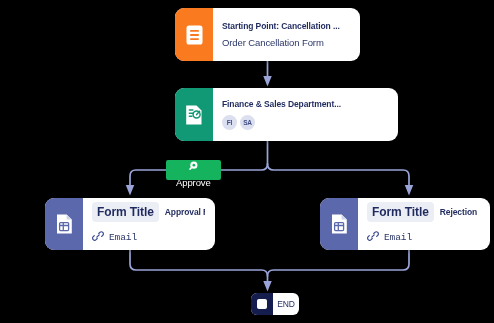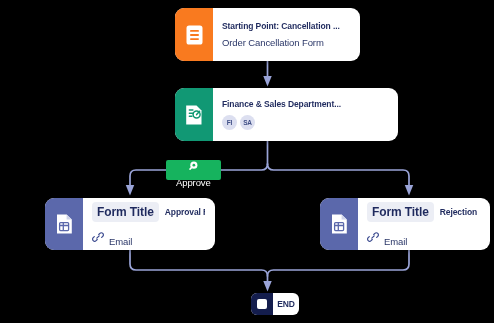--- a/index.html
+++ b/index.html
@@ -107,23 +107,24 @@
   .form-value {
     font-size: 8.5px;
     font-weight: bold;
     color: #1f2a5e;
     white-space: nowrap;
     overflow: hidden;
     letter-spacing: -0.1px;
   }
   .form-row-bottom {
     display: flex;
-    align-items: flex-end;
+    align-items: center;
     gap: 5px;
     margin-top: 7px;
+    font-family: Liberation Mono, monospace;
   }
   .email-label {
     font-size: 9.5px;
     color: #2b3768;
     letter-spacing: -0.1px;
   }
 
   
   .pill {
     position: absolute;
@@ -162,21 +163,21 @@
   }
   #end-node .end-square {
     width: 10px; height: 10px;
     background: #ffffff;
     border-radius: 2px;
   }
   #end-node .end-label {
     flex: 1 1 auto;
     display: flex; align-items: center; justify-content: center;
     font-size: 8.5px;
-    font-weight: bold;
+    font-weight: normal;
     color: #1f2a5e;
     letter-spacing: -0.1px;
   }
 </style>
 </head>
 <body>
 
 <div id="canvas">
 
   <svg class="edges" viewBox="0 0 494 323" xmlns="http://www.w3.org/2000/svg">

